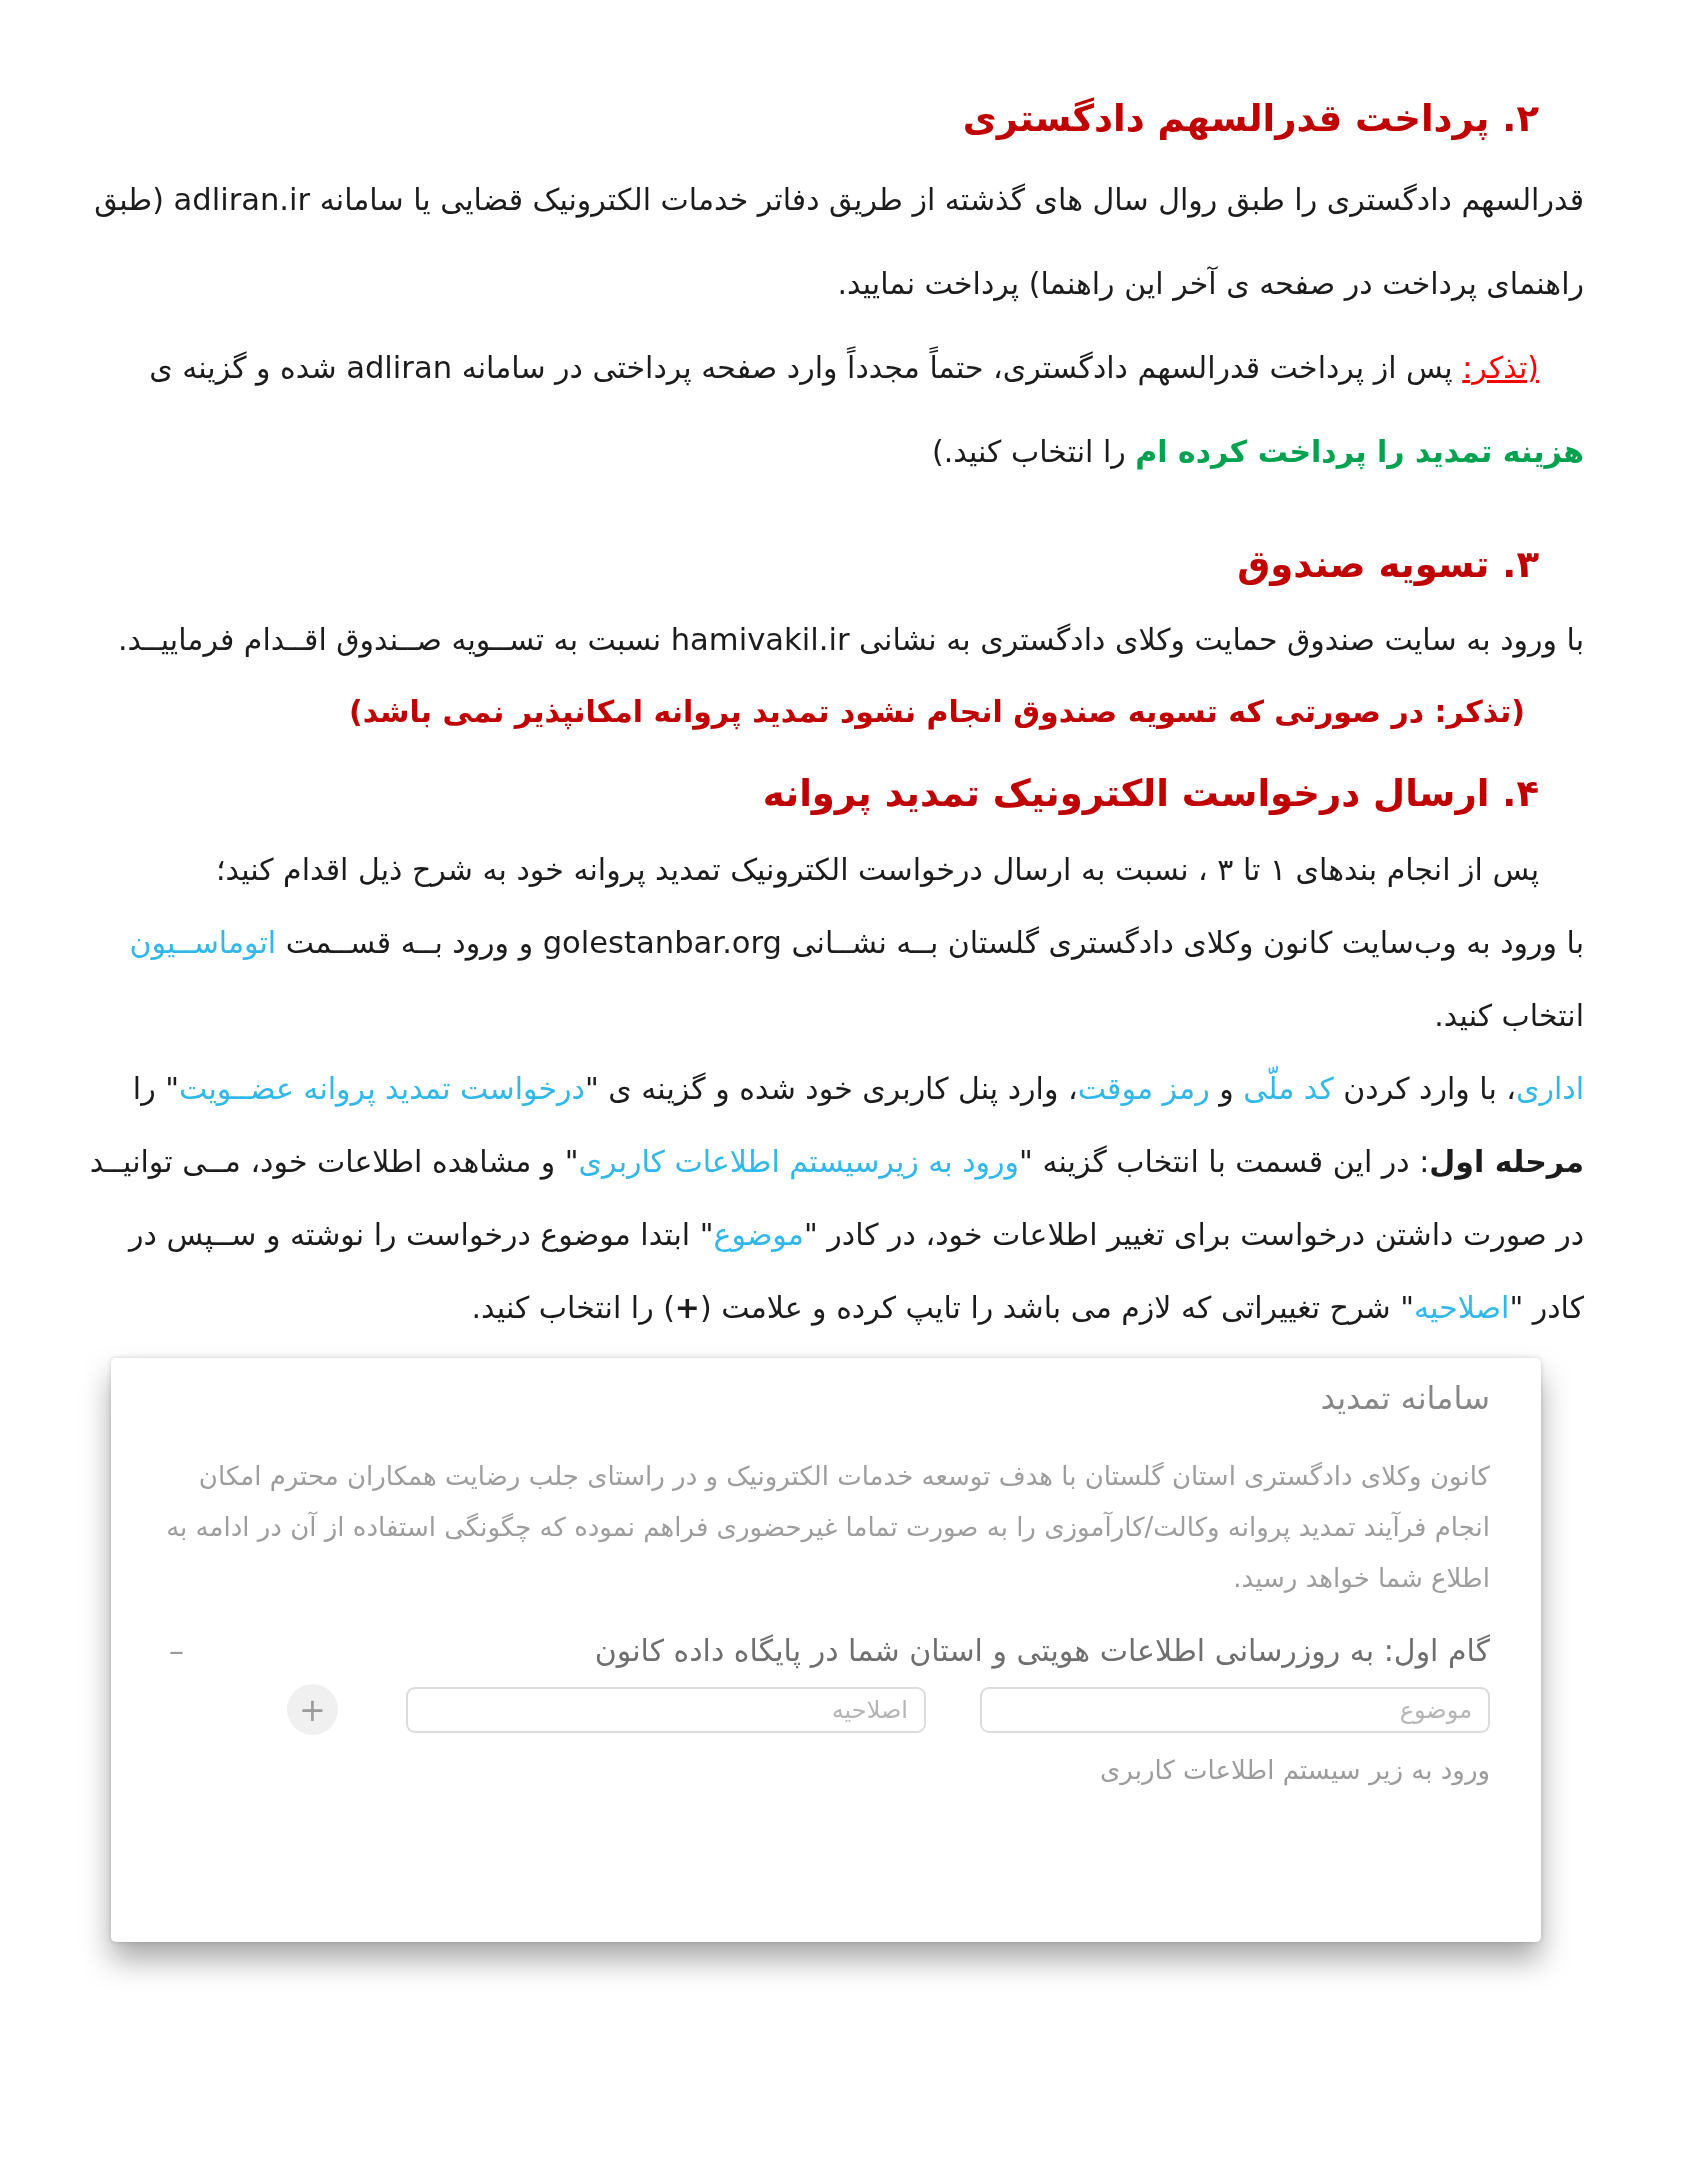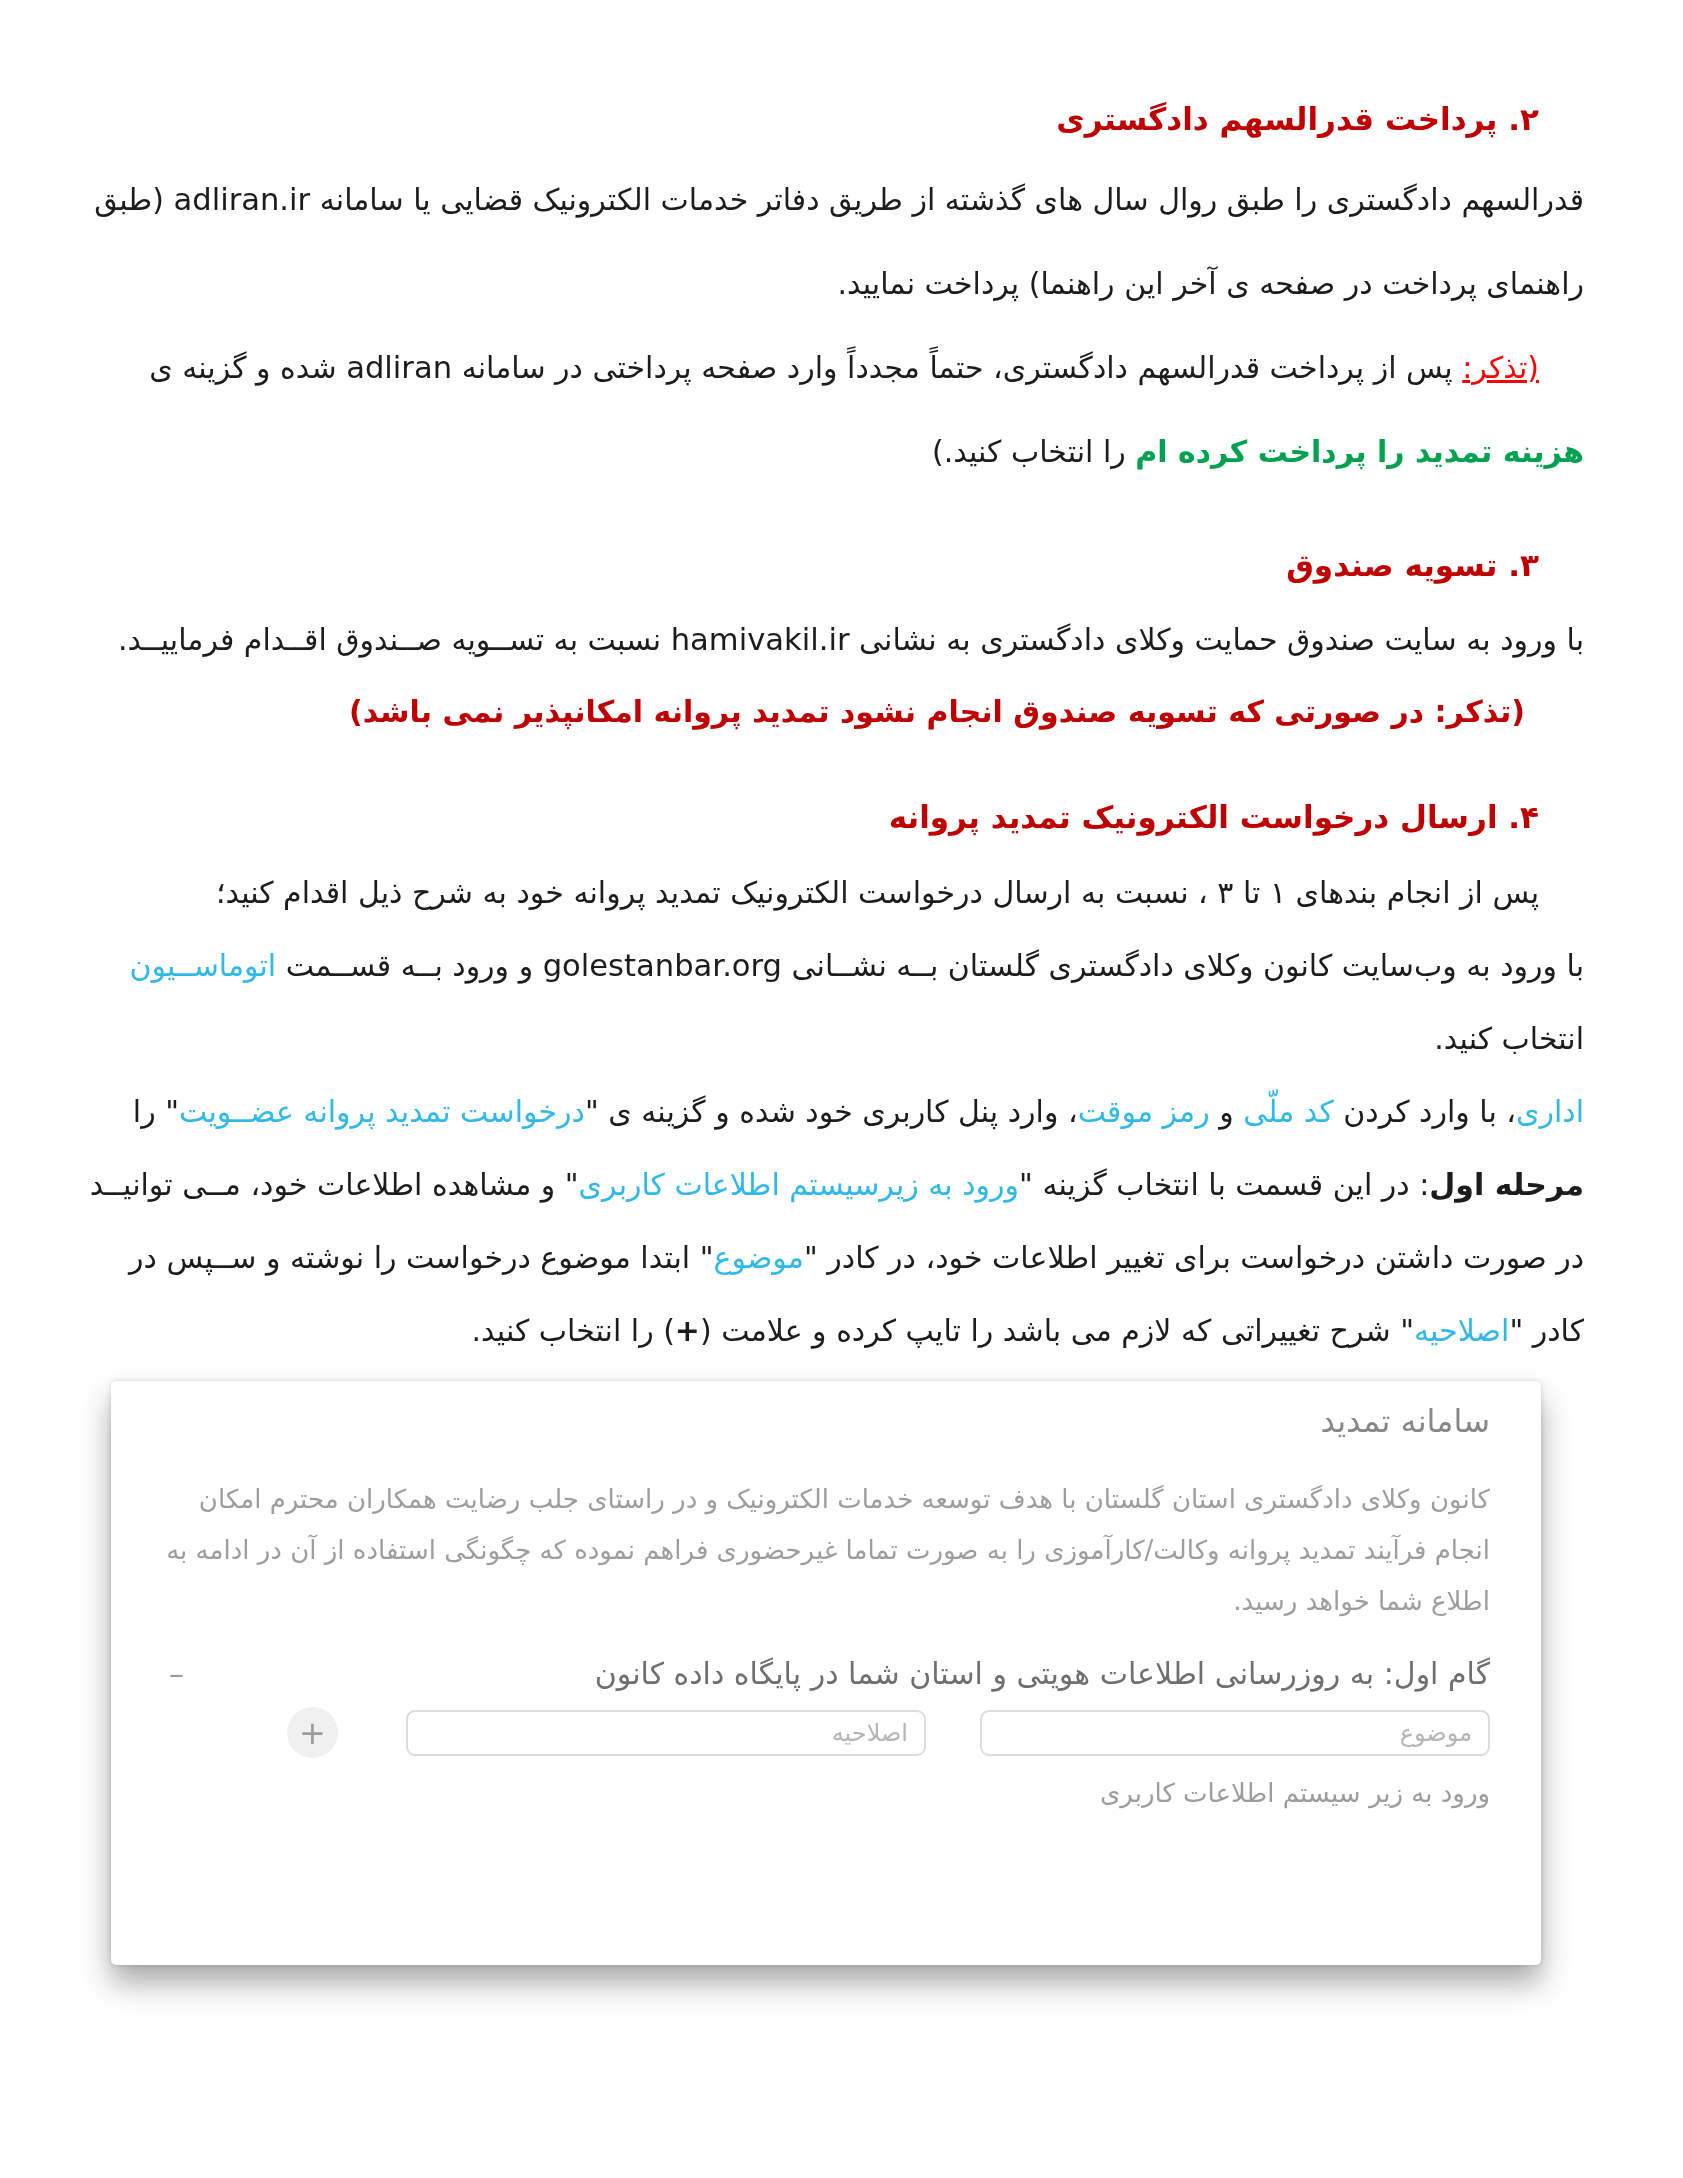--- a/index.html
+++ b/index.html
@@ -1,24 +1,24 @@
 <!DOCTYPE html>
 <html lang="fa" dir="rtl"><head>
 <meta charset="utf-8">
 <style>
   html,body{margin:0;padding:0;background:#ffffff;width:1683px;height:2178px;overflow:hidden;}
   .page{position:relative;width:1683px;height:2178px;background:#ffffff;direction:rtl;
         font-family:"DejaVu Sans",sans-serif;color:#1c1c1c;}
   .content{position:absolute;top:94px;right:99px;left:99px;text-align:right;font-size:30px;}
 
   
-  .sec-h{font-size:31px;line-height:50px;font-weight:bold;color:#c00000;
+  .sec-h{font-size:37px;line-height:50px;font-weight:bold;color:#c00000;
          margin:0 45px 14px 0;padding:0;}
   .mt3{margin-top:46px;}
-  .mt4{margin-top:44px;}
+  .mt4{margin-top:21px;}
 
   
   .line{text-align:right;white-space:nowrap;}
   .s2 .line{line-height:84px;}
   .s3 .line{line-height:72px;}
   .s4 .line{line-height:73px;}
   .line.ind{padding-right:45px;}
   .line.ind-lg{padding-right:59px;}
 
   

